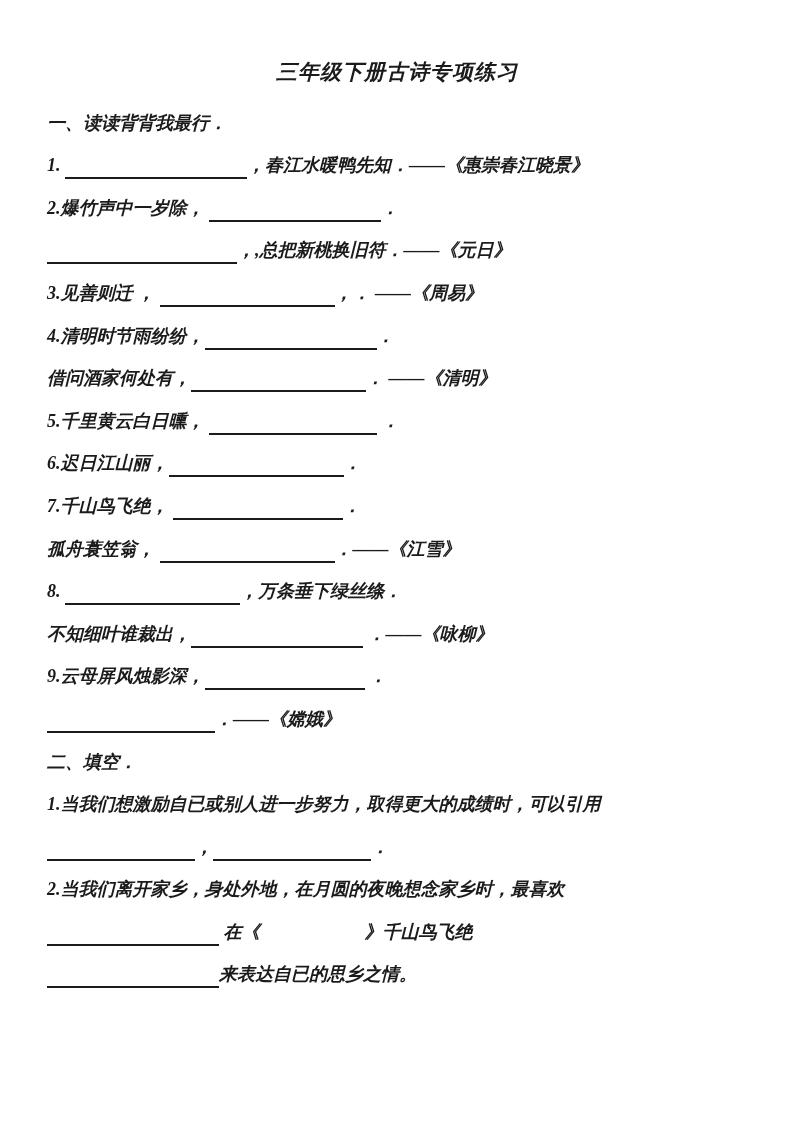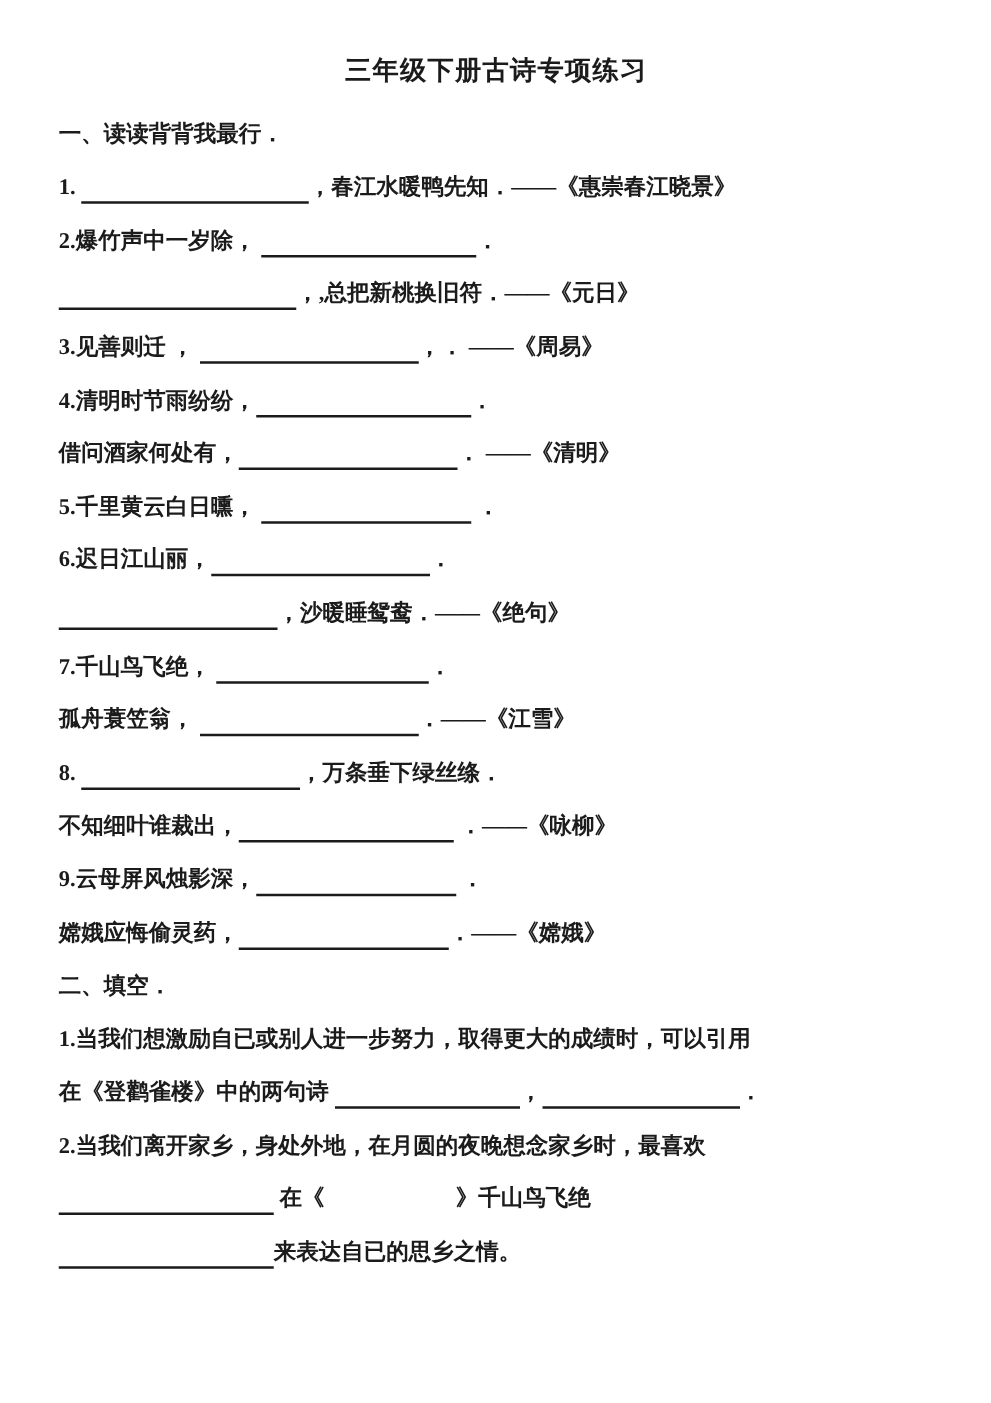--- a/index.html
+++ b/index.html
@@ -12,22 +12,23 @@
     height: 1122px;
     font-family: "Liberation Serif", "DejaVu Serif", serif;
     font-weight: 700;
     color: #1b1b1b;
     overflow: hidden;
   }
   .page {
     box-sizing: border-box;
     width: 793px;
     height: 1122px;
-    padding: 36px 46px 0 47px;
+    padding: 52px 46px 0 47px;
     background: #ffffff;
+    font-style: italic;
   }
   .title {
     text-align: center;
     font-size: 21px;
     line-height: 40px;
     height: 40px;
     letter-spacing: 1px;
     white-space: pre;
   }
   .lines {
@@ -68,27 +69,26 @@
   <div class="lines">
       <div class="line"><span class="seg-text">一、读读背背我最行．</span></div>
       <div class="line"><span class="seg-text">1. </span><span class="blank" style="width: 182px; border-bottom-color: rgb(27, 27, 27);"></span><span class="seg-text">，春江水暖鸭先知．——《惠崇春江晓景》</span></div>
       <div class="line"><span class="seg-text">2.爆竹声中一岁除， </span><span class="blank" style="width: 172px; border-bottom-color: rgb(27, 27, 27);"></span><span class="seg-text">．</span></div>
       <div class="line"><span class="blank" style="width: 190px; border-bottom-color: rgb(27, 27, 27);"></span><span class="seg-text">，,总把新桃换旧符．——《元日》</span></div>
       <div class="line"><span class="seg-text">3.见善则迁 ， </span><span class="blank" style="width: 175px; border-bottom-color: rgb(27, 27, 27);"></span><span class="seg-text">，． ——《周易》</span></div>
       <div class="line"><span class="seg-text">4.清明时节雨纷纷，</span><span class="blank" style="width: 172px; border-bottom-color: rgb(27, 27, 27);"></span><span class="seg-text">．</span></div>
       <div class="line"><span class="seg-text">借问酒家何处有，</span><span class="blank" style="width: 175px; border-bottom-color: rgb(27, 27, 27);"></span><span class="seg-text">． ——《清明》</span></div>
       <div class="line"><span class="seg-text">5.千里黄云白日曛， </span><span class="blank" style="width: 168px; border-bottom-color: rgb(27, 27, 27);"></span><span class="seg-text"> ．</span></div>
       <div class="line"><span class="seg-text">6.迟日江山丽，</span><span class="blank" style="width: 175px; border-bottom-color: rgb(27, 27, 27);"></span><span class="seg-text">．</span></div>
-      <div class="line"><span class="blank" style="width: 175px; border-bottom-color: rgb(27, 27, 27);"></span><span class="seg-text">，沙暖睡鸳鸯．——《绝句》</span></div>
       <div class="line"><span class="seg-text">7.千山鸟飞绝， </span><span class="blank" style="width: 170px; border-bottom-color: rgb(27, 27, 27);"></span><span class="seg-text">．</span></div>
       <div class="line"><span class="seg-text">孤舟蓑笠翁， </span><span class="blank" style="width: 175px; border-bottom-color: rgb(27, 27, 27);"></span><span class="seg-text">．——《江雪》</span></div>
       <div class="line"><span class="seg-text">8. </span><span class="blank" style="width: 175px; border-bottom-color: rgb(27, 27, 27);"></span><span class="seg-text">，万条垂下绿丝绦．</span></div>
       <div class="line"><span class="seg-text">不知细叶谁裁出，</span><span class="blank" style="width: 172px; border-bottom-color: rgb(27, 27, 27);"></span><span class="seg-text"> ．——《咏柳》</span></div>
       <div class="line"><span class="seg-text">9.云母屏风烛影深，</span><span class="blank" style="width: 160px; border-bottom-color: rgb(27, 27, 27);"></span><span class="seg-text"> ．</span></div>
-      <div class="line"><span class="seg-text">嫦娥应悔偷灵药，</span><span class="blank" style="width: 168px; border-bottom-color: rgb(27, 27, 27);"></span><span class="seg-text">．——《嫦娥》</span></div>
+      <div class="line"><span class="blank" style="width: 168px; border-bottom-color: rgb(27, 27, 27);"></span><span class="seg-text">．——《嫦娥》</span></div>
       <div class="line"><span class="seg-text">二、填空．</span></div>
       <div class="line"><span class="seg-text">1.当我们想激励自已或别人进一步努力，取得更大的成绩时，可以引用</span></div>
-      <div class="line"><span class="seg-text">在《登鹳雀楼》中的两句诗 </span><span class="blank" style="width: 148px; border-bottom-color: rgb(27, 27, 27);"></span><span class="seg-text">，</span><span class="blank" style="width: 158px; border-bottom-color: rgb(27, 27, 27);"></span><span class="seg-text">．</span></div>
+      <div class="line"><span class="blank" style="width: 148px; border-bottom-color: rgb(27, 27, 27);"></span><span class="seg-text">，</span><span class="blank" style="width: 158px; border-bottom-color: rgb(27, 27, 27);"></span><span class="seg-text">．</span></div>
       <div class="line"><span class="seg-text">2.当我们离开家乡，身处外地，在月圆的夜晚想念家乡时，最喜欢</span></div>
       <div class="line"><span class="blank" style="width: 172px; border-bottom-color: rgb(27, 27, 27);"></span><span class="seg-text"> 在《</span><span class="gap" style="width: 105px;"></span><span class="seg-text">》千山鸟飞绝</span></div>
       <div class="line"><span class="blank" style="width: 172px; border-bottom-color: rgb(27, 27, 27);"></span><span class="seg-text">来表达自已的思乡之情。</span></div>
     </div>
 </div>
 
 </body></html>

